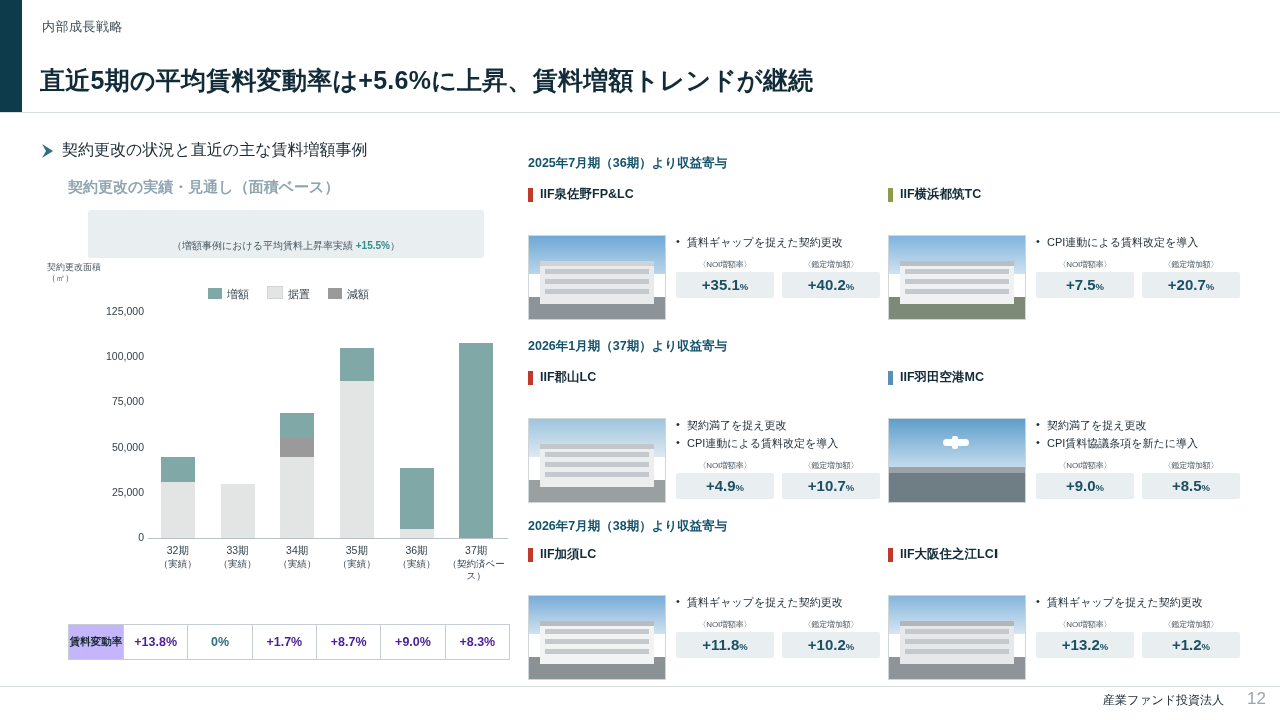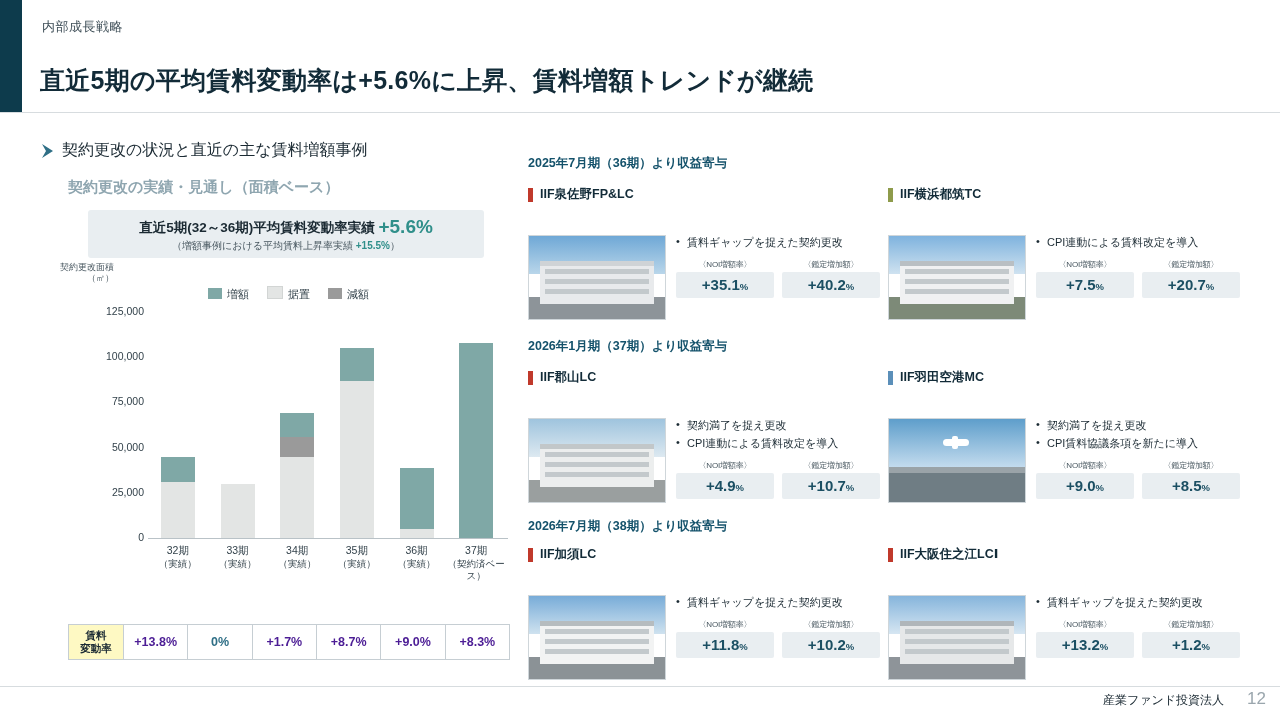--- a/index.html
+++ b/index.html
@@ -17,34 +17,34 @@
   .sub-head{position:absolute;left:68px;top:178px;font-size:15px;font-weight:bold;color:#8fa6b0;}
 
   .callout{position:absolute;left:88px;top:210px;width:396px;height:48px;background:#e9eef1;border-radius:3px;}
   .callout-l1{position:absolute;left:0;top:6px;width:396px;text-align:center;font-size:13.5px;font-weight:bold;color:#1b2a33;}
   .callout-l1 .big{color:#2f8f8a;font-size:19px;font-weight:bold;vertical-align:-1px;}
   .callout-l2{position:absolute;left:0;top:29px;width:396px;text-align:center;font-size:10px;color:#47565f;}
   .callout-l2 .g{color:#2f8f8a;font-weight:bold;}
 
   
   .chart-wrap{position:absolute;left:40px;top:262px;width:470px;height:350px;}
-  .y-label{position:absolute;left:20px;top:0px;font-size:9px;color:#47565f;line-height:1.25;text-align:right;width:54px;}
+  .y-label{position:absolute;left:7px;top:0px;font-size:9px;color:#47565f;line-height:1.25;text-align:left;width:54px;}
   .legend{position:absolute;left:168px;top:24px;display:flex;gap:18px;align-items:center;font-size:11px;color:#33424b;}
   .legend .sw{display:inline-block;width:14px;height:11px;margin-right:5px;vertical-align:-1px;}
   .plot{position:absolute;left:108px;top:50px;width:358px;height:226px;}
   .axis-line{position:absolute;left:108px;top:276px;width:360px;height:1px;background:#b9c2c7;}
   .y-ticks{position:absolute;left:40px;top:44px;width:64px;}
   .y-tick{position:absolute;right:0;font-size:10.5px;color:#33424b;text-align:right;}
   .bar{position:absolute;bottom:0;width:34px;}
   .seg{width:100%;}
   .xlabels{position:absolute;left:108px;top:282px;width:358px;}
   .xlab{position:absolute;text-align:center;font-size:10.5px;color:#33424b;line-height:1.3;}
 
   .rate-table{position:absolute;left:68px;top:624px;width:440px;height:34px;display:flex;border:1px solid #c6ced3;}
-  .rate-head{width:54px;display:flex;flex-direction:column;align-items:center;justify-content:center;background:#fef9c3;font-size:10.5px;font-weight:bold;color:#1b2a33;line-height:1.25;border-right:1px solid #c6ced3;}
+  .rate-head{width:54px;display:flex;flex-direction:row;align-items:center;justify-content:center;background:#c4b5fd;font-size:10.5px;font-weight:bold;color:#1b2a33;line-height:1.25;border-right:1px solid #c6ced3;}
   .rate-cell{flex:1;display:flex;align-items:center;justify-content:center;font-size:12.5px;font-weight:bold;color:#4c1d95;border-right:1px solid #c6ced3;}
   .rate-cell:last-child{border-right:none;}
   .rate-cell.zero{color:#2f6f86;}
 
   
   .grp-title{position:absolute;font-size:12.5px;font-weight:bold;color:#14526b;}
   .card{position:absolute;width:352px;}
   .card-name{display:flex;align-items:center;gap:7px;font-size:12.5px;font-weight:bold;color:#122b38;margin-bottom:7px;}
   .tag{width:5px;height:14px;display:inline-block;}
   .card-body{display:flex;gap:10px;margin-top:32px;}
@@ -81,23 +81,20 @@
   <span class="chev">
     <svg viewBox="0 0 20 20" width="20" height="20">
         <path d="M2 3 L13 10 L2 17 L6 10 Z" fill="#2f6f86"></path>
       </svg>
   </span>
   <span>契約更改の状況と直近の主な賃料増額事例</span>
 </div>
 <div class="sub-head">契約更改の実績・見通し（面積ベース）</div>
 
 <div class="callout">
-  <div class="callout-l1">
-    <span>直近5期(32～36期)平均賃料変動率実績 </span><span class="big">+5.6%</span>
-  </div>
   <div class="callout-l2">
     <span>（増額事例における平均賃料上昇率実績 </span><span class="g">+15.5%</span><span>）</span>
   </div>
 </div>
 
 <div class="chart-wrap">
   <div class="y-label">
     <div>契約更改面積</div>
     <div>（㎡）</div>
   </div>

